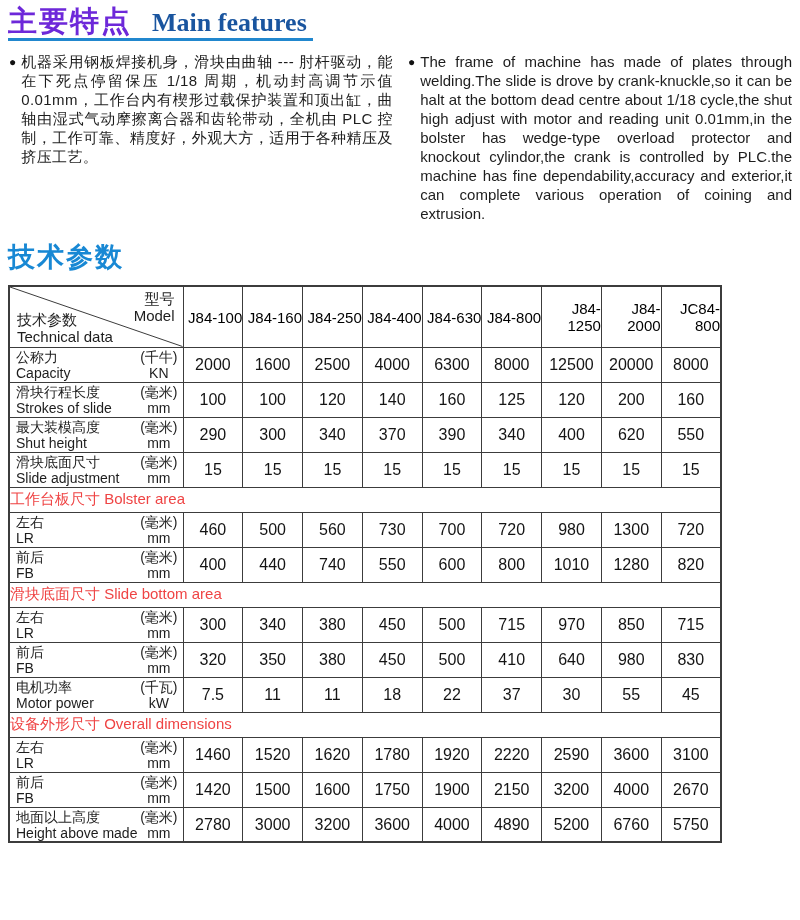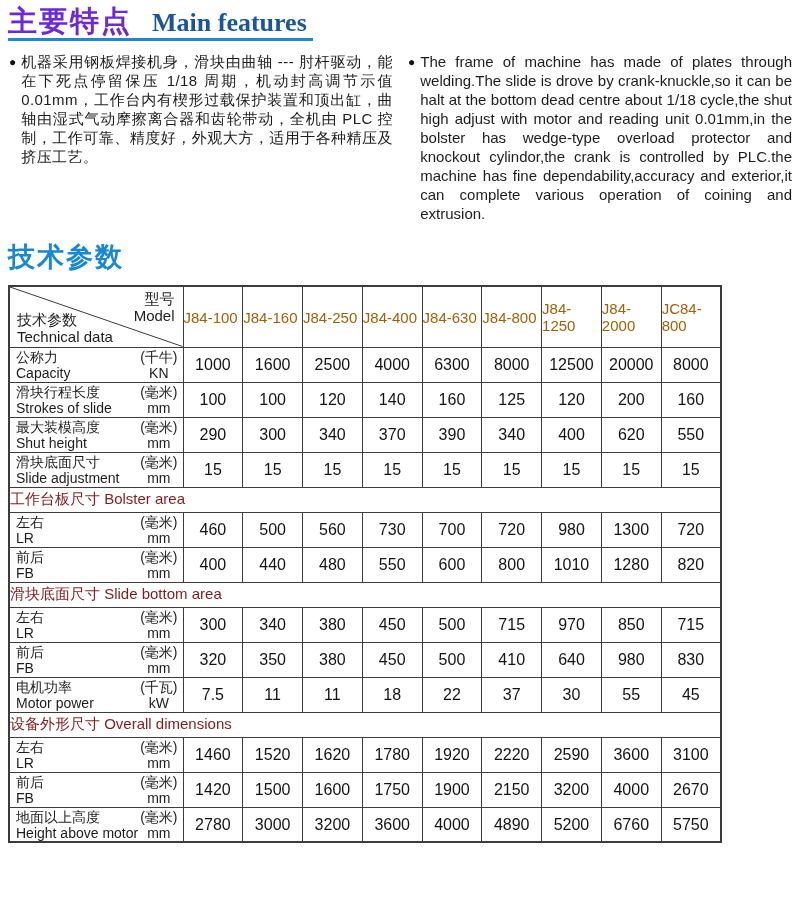--- a/index.html
+++ b/index.html
@@ -56,22 +56,22 @@
   table.spec th, table.spec td {
     border: 1px solid #3c3c3c;
     padding: 0;
     overflow: hidden;
   }
   col.c-label { width: 174px; }
   thead tr { height: 61px; }
   th.model-th {
     font-weight: normal;
     font-size: 15px;
-    text-align: left;
-    color: #a16207;
+    text-align: right;
+    color: #000000;
   }
   td.corner { position: relative; }
   td.corner svg.diag { position: absolute; left: 0; top: 0; width: 100%; height: 100%; display: block; }
   .corner-top {
     position: absolute; top: 3px; right: 8px;
     text-align: right; font-size: 15px; line-height: 17px;
   }
   .corner-bottom {
     position: absolute; bottom: 2px; left: 7px;
     text-align: left; font-size: 15px; line-height: 17px;
@@ -79,21 +79,21 @@
   tr.row-data { height: 35px; }
   tr.row-section { height: 25px; }
   td.val { font-size: 16px; text-align: center; color: #141414; }
   .lw {
     display: flex; justify-content: space-between; align-items: center;
     padding: 0 5px 0 6px; height: 100%;
   }
   .ln { text-align: left; font-size: 14px; line-height: 16px; white-space: nowrap; }
   .lu { text-align: center; font-size: 14px; line-height: 16px; white-space: nowrap; }
   td.section-cell {
-    font-size: 15px; text-align: left; padding: 2px 6px 2px 7px; color: #7f1d1d;
+    font-size: 15px; text-align: left; padding: 2px 6px 2px 7px; color: #ef4444;
   }
 </style>
 </head>
 <body>
 
 <div class="page">
 
   <div class="main-heading">
     <span class="zh-title">主要特点</span><span class="en-title">Main features</span>
   </div>
@@ -151,21 +151,21 @@
               <div class="ln">
                 <div>公称力</div>
                 <div>Capacity</div>
               </div>
               <div class="lu">
                 <div>(千牛)</div>
                 <div>KN</div>
               </div>
             </div>
           </td>
-          <td class="val">1000</td>
+          <td class="val">2000</td>
           <td class="val">1600</td>
           <td class="val">2500</td>
           <td class="val">4000</td>
           <td class="val">6300</td>
           <td class="val">8000</td>
           <td class="val">12500</td>
           <td class="val">20000</td>
           <td class="val">8000</td>
         </tr>
         <tr class="row-data">
@@ -271,21 +271,21 @@
                 <div>FB</div>
               </div>
               <div class="lu">
                 <div>(毫米)</div>
                 <div>mm</div>
               </div>
             </div>
           </td>
           <td class="val">400</td>
           <td class="val">440</td>
-          <td class="val">480</td>
+          <td class="val">740</td>
           <td class="val">550</td>
           <td class="val">600</td>
           <td class="val">800</td>
           <td class="val">1010</td>
           <td class="val">1280</td>
           <td class="val">820</td>
         </tr>
         <tr class="row-section">
           <td colspan="10" class="section-cell">滑块底面尺寸 Slide bottom area</td>
         </tr>
@@ -405,21 +405,21 @@
           <td class="val">2150</td>
           <td class="val">3200</td>
           <td class="val">4000</td>
           <td class="val">2670</td>
         </tr>
         <tr class="row-data">
           <td class="label-cell">
             <div class="lw">
               <div class="ln">
                 <div>地面以上高度</div>
-                <div>Height above motor</div>
+                <div>Height above made</div>
               </div>
               <div class="lu">
                 <div>(毫米)</div>
                 <div>mm</div>
               </div>
             </div>
           </td>
           <td class="val">2780</td>
           <td class="val">3000</td>
           <td class="val">3200</td>

